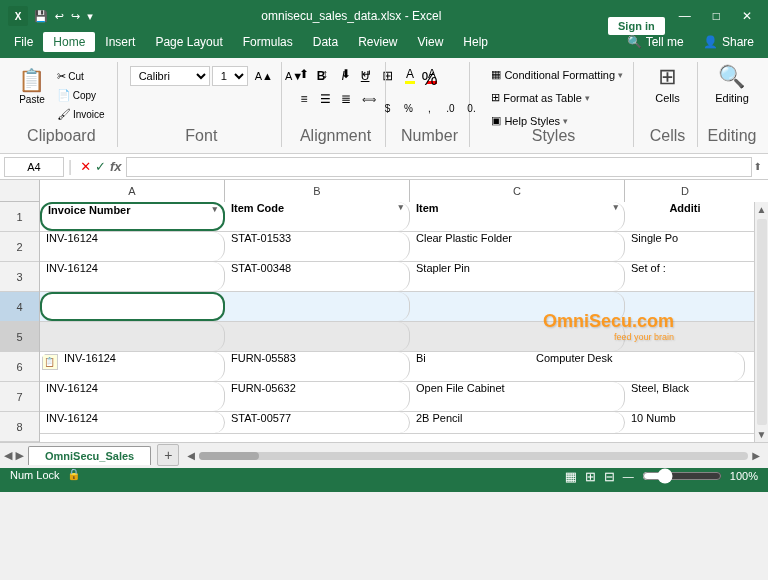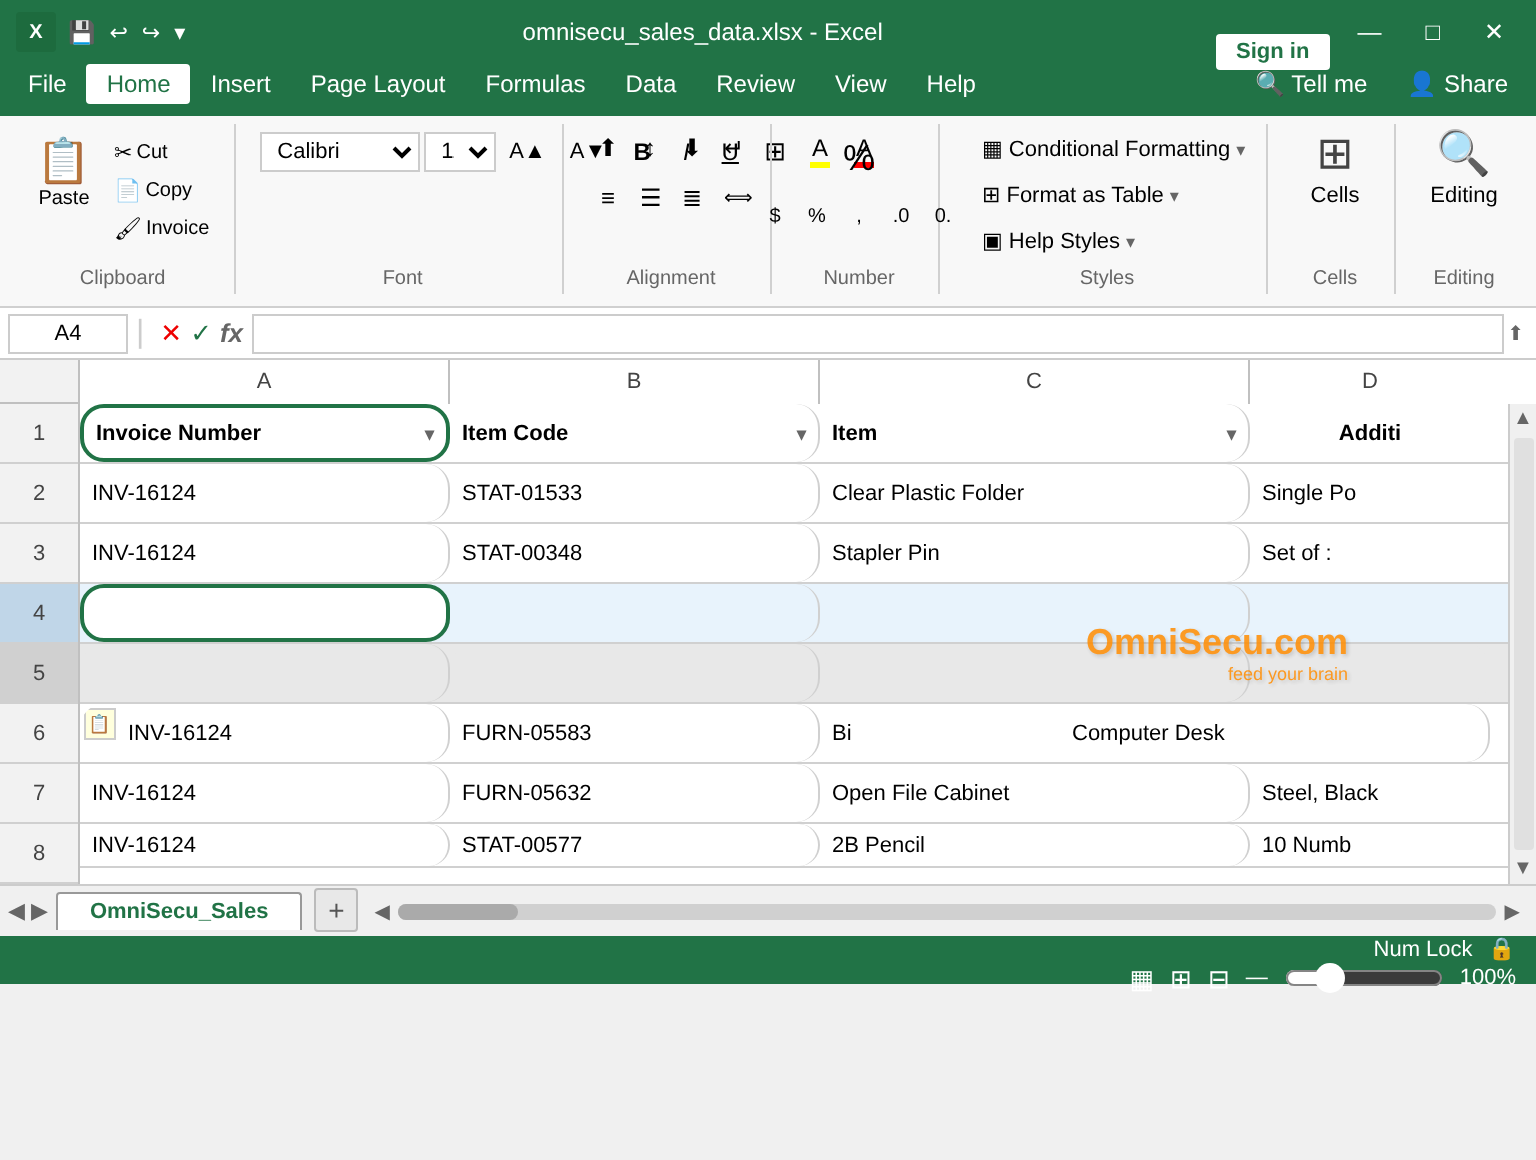--- a/index.html
+++ b/index.html
@@ -55,21 +55,21 @@
     .ribbon-group {
       display: flex;
       flex-direction: column;
       align-items: center;
       border-right: 1px solid #d0d0d0;
       padding: 2px 8px 0 8px;
       position: relative;
     }
     .ribbon-group:last-child { border-right: none; }
     .ribbon-group-label {
-      font-size: 10px;
+      font-size: 16px;
       color: #666;
       position: absolute;
       bottom: 2px;
       left: 0; right: 0;
       text-align: center;
     }
     .ribbon-controls { display: flex; align-items: center; gap: 3px; flex: 1; }
     .paste-big-btn {
       width: 36px; height: 44px;
       background: #f8f8f8;
@@ -198,21 +198,21 @@
     .grid-row {
       display: flex;
       border-bottom: 1px solid #d0d0d0;
       height: 30px;
     }
     .cell {
       border-right: 1px solid #d0d0d0;
       font-size: 11px;
       padding: 0 6px;
       display: flex;
-      align-items: center;
+      align-items: flex-start;
       flex-shrink: 0;
       overflow: hidden;
       white-space: nowrap;
       text-overflow: ellipsis;
       border-radius: 12px;
     }
     .cell.active { outline: 2px solid #217346; outline-offset: -2px; }
     .cell.header-cell {
       font-weight: bold;
       background: white;
@@ -267,25 +267,24 @@
       cursor: pointer;
       color: #555;
     }
 
     
     .status-bar {
       background: #217346;
       color: white;
       height: 24px;
       display: flex;
-      align-items: flex-end;
+      align-items: flex-start;
       justify-content: space-between;
       padding: 0 10px;
       font-size: 11px;
-      flex-direction: column;
     }
     .status-left { display: flex; align-items: center; gap: 8px; }
     .status-right { display: flex; align-items: center; gap: 8px; }
     .view-btn { color: white; font-size: 13px; cursor: pointer; }
     .zoom-slider { width: 80px; accent-color: white; cursor: pointer; }
 
     
     .watermark {
       position: absolute;
       bottom: 100px;

